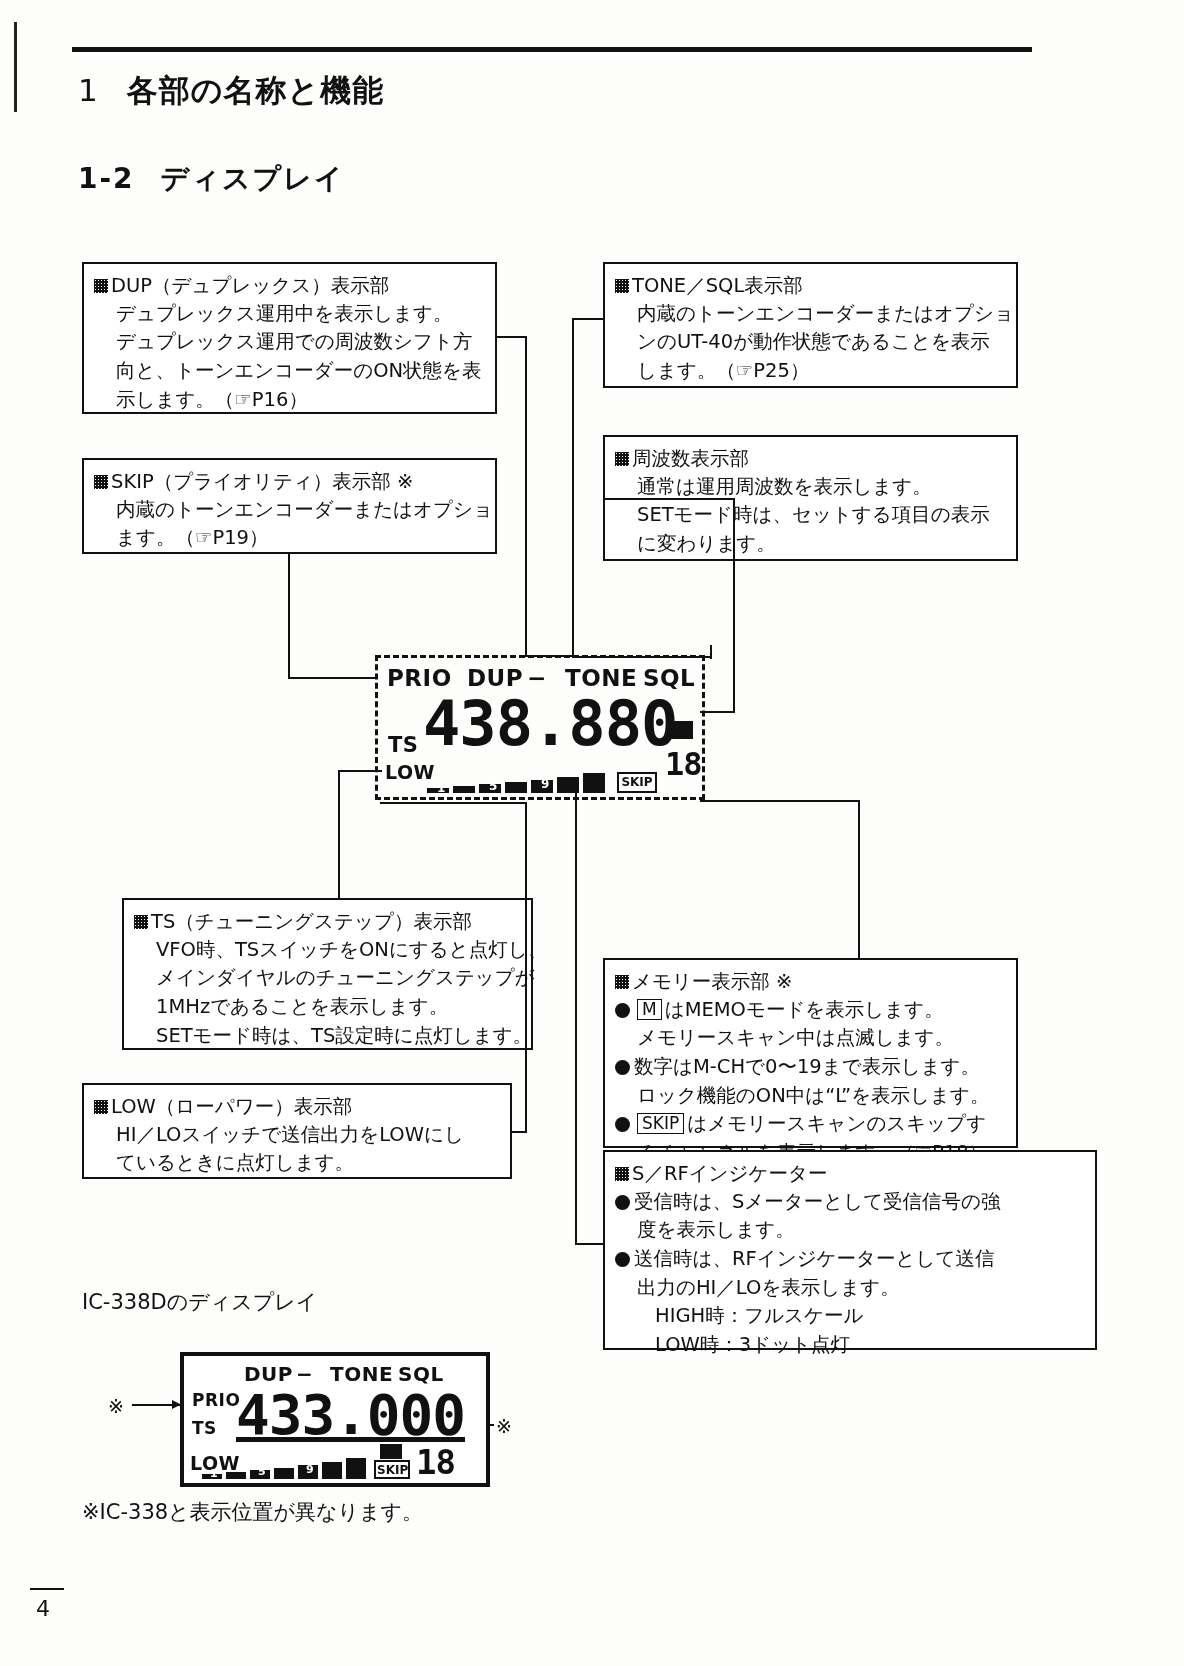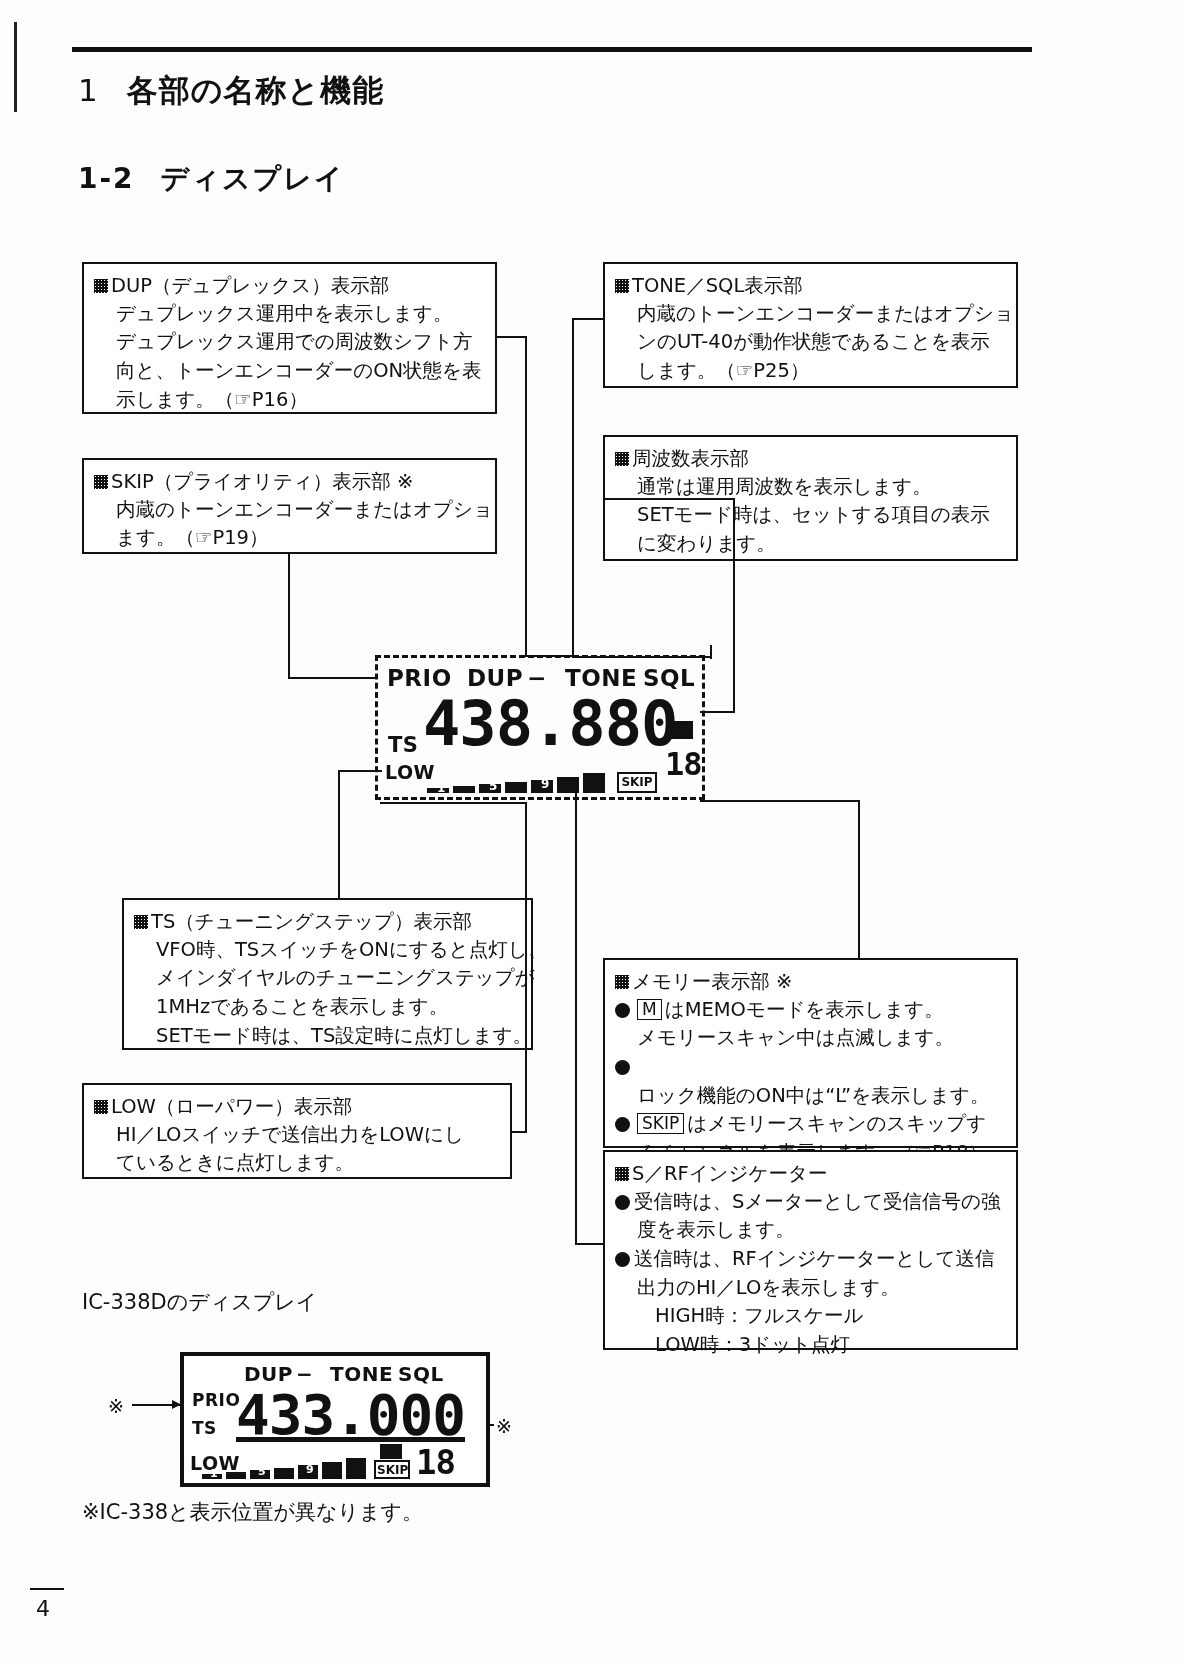--- a/index.html
+++ b/index.html
@@ -130,30 +130,30 @@
 
   <div class="box" style="left:603px;top:958px;width:415px;height:190px;">
     <div class="ttl">
       <span class="sq"></span><span>メモリー表示部 ※</span>
     </div>
     <div class="ln">
       <span class="bul"></span><span class="kbox">M</span><span>はMEMOモードを表示します。</span>
     </div>
     <div class="ln ind">メモリースキャン中は点滅します。</div>
     <div class="ln">
-      <span class="bul"></span>
+      <span class="bul"></span><span>数字はM-CHで0〜19まで表示します。</span>
     </div>
     <div class="ln ind">ロック機能のON中は“L”を表示します。</div>
     <div class="ln">
       <span class="bul"></span><span class="kbox">SKIP</span><span>はメモリースキャンのスキップす</span>
     </div>
     <div class="ln ind">るチャンネルを表示します。（☞P18）</div>
   </div>
 
-  <div class="box" style="left:603px;top:1150px;width:415px;height:200px;">
+  <div class="box" style="left:603px;top:1150px;width:494px;height:200px;">
     <div class="ttl">
       <span class="sq"></span><span>S／RFインジケーター</span>
     </div>
     <div class="ln">
       <span class="bul"></span><span>受信時は、Sメーターとして受信信号の強</span>
     </div>
     <div class="ln ind">度を表示します。</div>
     <div class="ln">
       <span class="bul"></span><span>送信時は、RFインジケーターとして送信</span>
     </div>

